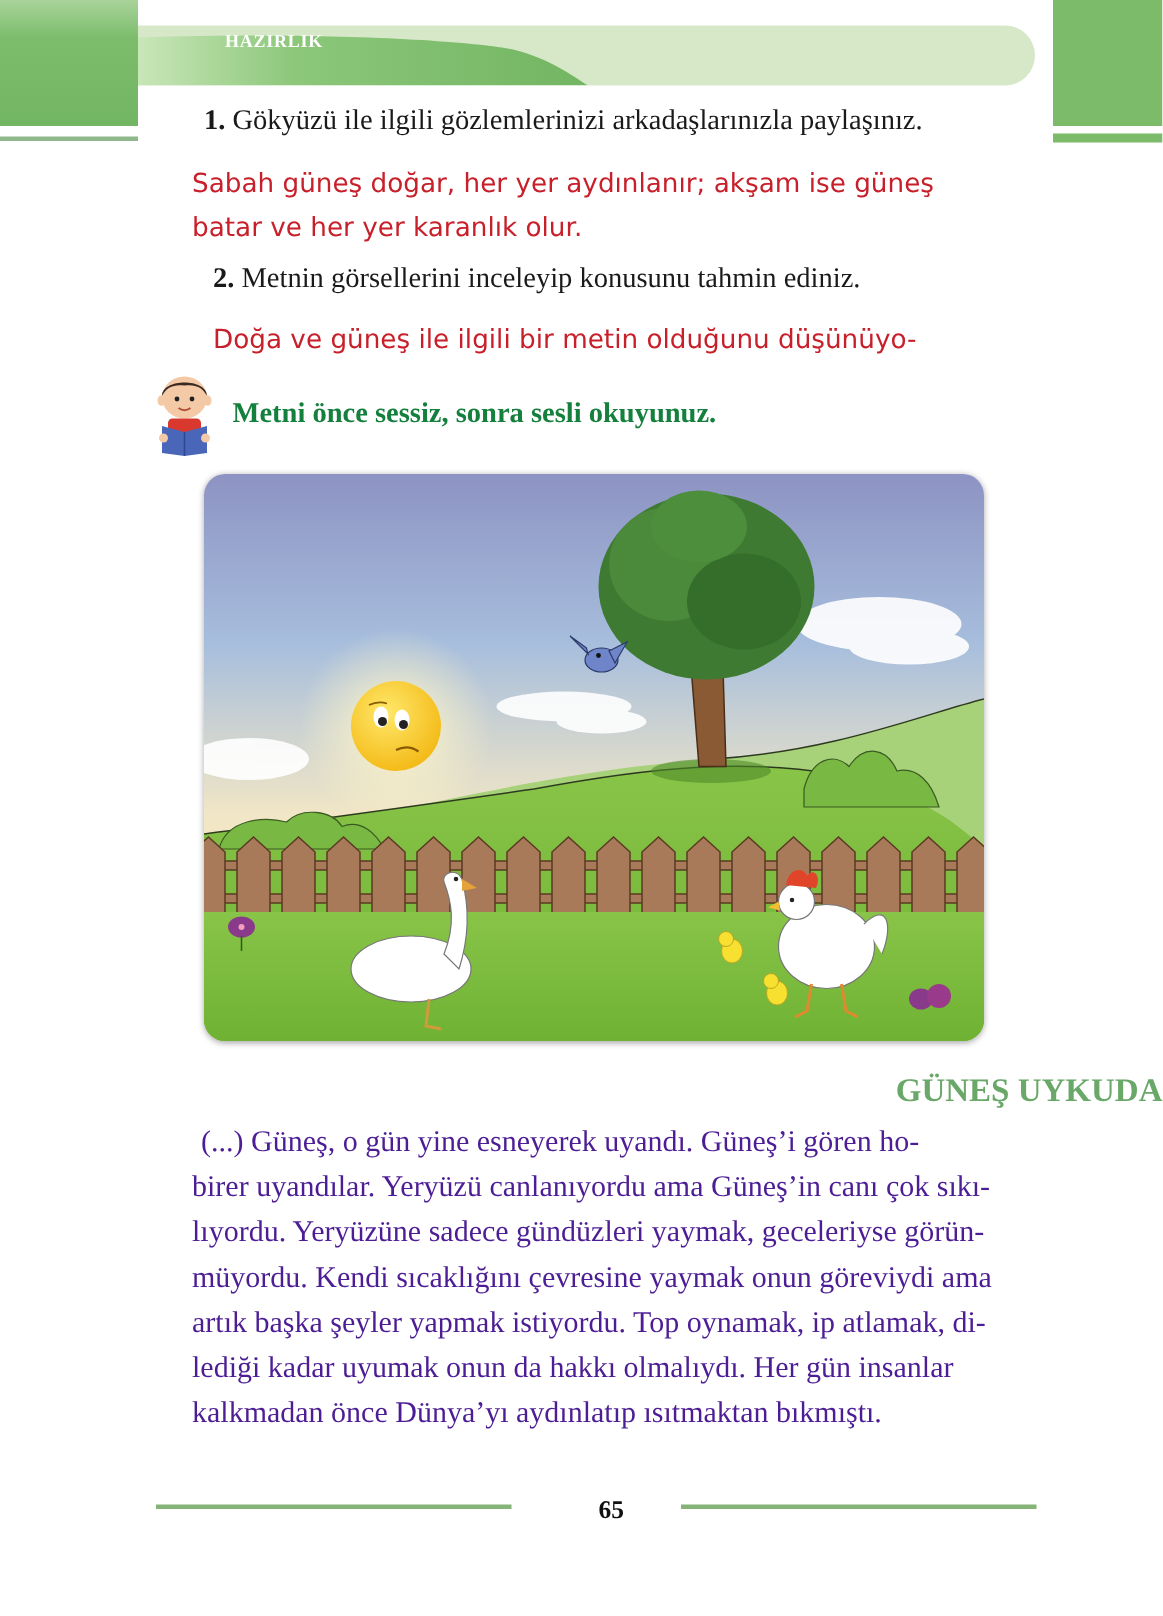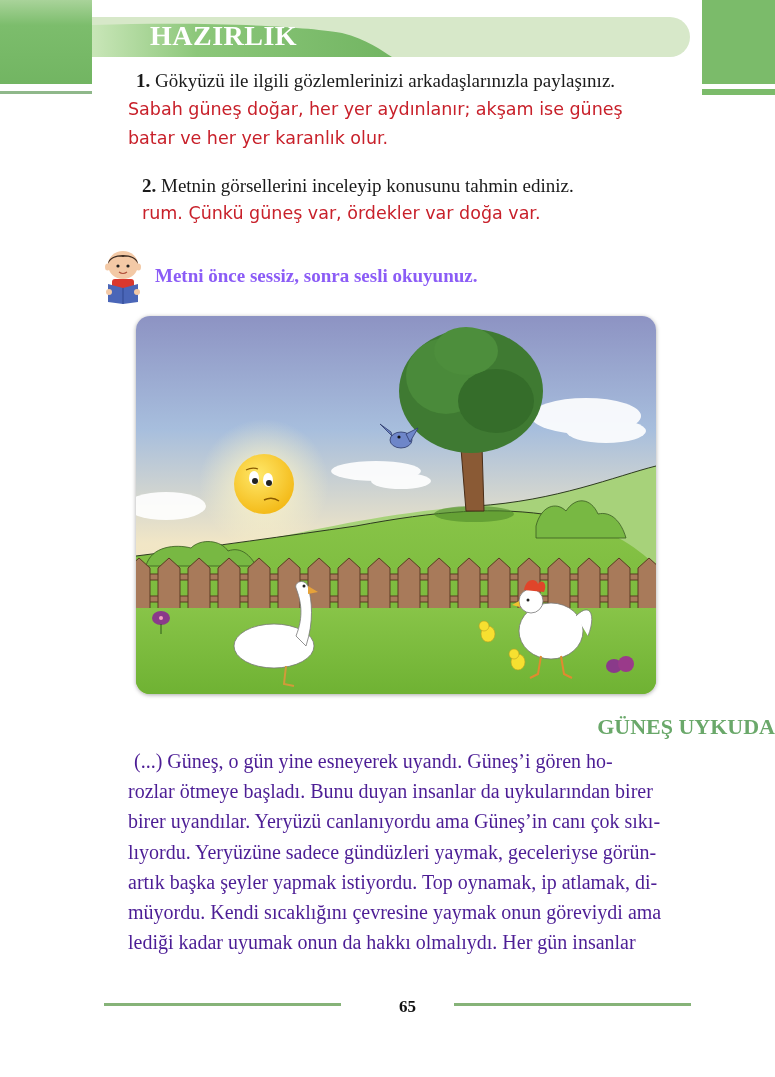--- a/index.html
+++ b/index.html
@@ -7,25 +7,25 @@
   .abs { position:absolute; }
   
   .tl-block { left:0; top:0; width:92px; height:84px; background:linear-gradient(180deg,#a9d39a 0%,#7cbd6c 30%,#72b562 100%); }
   .tl-line { left:0; top:91px; width:92px; height:3px; background:#8fb88a; }
   
   .tr-block { left:702px; top:0; width:73px; height:84px; background:#7bbb6a; }
   .tr-line { left:702px; top:89px; width:73px; height:6px; background:#7bbb6a; }
   
   .hdr-pill { left:92px; top:17px; width:598px; height:40px; background:#d7e8c9; border-radius:0 20px 20px 0; overflow:hidden; }
   .hdr-wave { left:0; top:0; }
-  .hdr-title { left:150px; top:20px; color:#ffffff; font-weight:bold; font-size:28px; letter-spacing:0.5px; font-family:"Liberation Serif", serif; }
+  .hdr-title { left:150px; top:20px; color:#ffffff; font-weight:bold; font-size:12px; letter-spacing:0.5px; font-family:"Liberation Serif", serif; }
   .q { font-size:19px; color:#1a1a1a; }
   .q b { font-weight:bold; }
-  .ans { font-family:"DejaVu Sans", sans-serif; color:#c8202a; font-size:17.5px; line-height:29px; }
-  .instr { font-weight:bold; font-size:19px; color:#8b5cf6; }
+  .ans { font-family:"DejaVu Sans", sans-serif; color:#c8202a; font-size:17.5px; line-height:29px;margin-top:14px; }
+  .instr { font-weight:bold; font-size:19px; color:#15803d; }
   .illus { left:136px; top:316px; width:520px; height:378px; border-radius:14px; overflow:hidden; box-shadow:0 1px 4px rgba(0,0,0,0.35); }
   .story-title { left:0; width:775px; top:714px; text-align:right; color:#6aa86a; font-weight:bold; font-size:22px; }
   .story { left:128px; top:746px; width:562px; font-size:20px; line-height:30.2px; color:#4c1d95; text-align:justify; }
   .story p { margin:0; }
   .foot-line { height:3px; background:#86b378; top:1003px; }
   .page-num { left:376px; top:997px; width:40px; text-align:right; font-weight:bold; font-size:17px; color:#111; }
 </style>
 </head>
 <body>
 
@@ -55,21 +55,21 @@
 <div class="abs ans" style="left:128px; top:95px;">
   <div>Sabah güneş doğar, her yer aydınlanır; akşam ise güneş</div>
   <div>batar ve her yer karanlık olur.</div>
 </div>
 
 <div class="abs q" style="left:142px; top:175px;">
   <b>2.</b>
   <span>Metnin görsellerini inceleyip konusunu tahmin ediniz.</span>
 </div>
 <div class="abs ans" style="left:142px; top:199px;">
-  <div>rum. Çünkü güneş var, ördekler var doğa var.</div>
+  <div>Doğa ve güneş ile ilgili bir metin olduğunu düşünüyo-</div>
 </div>
 
 <svg class="abs" style="left:102px; top:250px;" width="42" height="54" viewBox="0 0 42 54">
   <ellipse cx="21" cy="15" rx="15" ry="14" fill="#f3c9a6"></ellipse>
   <path d="M6,14 C6,2 36,2 36,14 C33,8 28,6 21,7 C14,6 9,8 6,14 Z" fill="#3b2a20"></path>
   <ellipse cx="5.5" cy="17" rx="2.5" ry="3.5" fill="#f3c9a6"></ellipse>
   <ellipse cx="36.5" cy="17" rx="2.5" ry="3.5" fill="#f3c9a6"></ellipse>
   <circle cx="16" cy="16" r="1.6" fill="#222"></circle>
   <circle cx="26" cy="16" r="1.6" fill="#222"></circle>
   <path d="M17,22 Q21,25 25,22" stroke="#b0503a" stroke-width="1.2" fill="none"></path>
@@ -208,23 +208,23 @@
       <circle cx="348" cy="310" r="5"></circle>
       <ellipse cx="382" cy="346" rx="7" ry="8"></ellipse>
       <circle cx="378" cy="338" r="5"></circle>
     </g>
   </svg>
 </div>
 
 <div class="abs story-title">GÜNEŞ UYKUDA</div>
 <div class="abs story">
   <p style="text-indent:6px;">(...) Güneş, o gün yine esneyerek uyandı. Güneş’i gören ho-</p>
-  <p>rozlar ötmeye başladı. Bunu duyan insanlar da uykularından birer</p>
   <p>birer uyandılar. Yeryüzü canlanıyordu ama Güneş’in canı çok sıkı-</p>
   <p>lıyordu. Yeryüzüne sadece gündüzleri yaymak, geceleriyse görün-</p>
+  <p>müyordu. Kendi sıcaklığını çevresine yaymak onun göreviydi ama</p>
   <p>artık başka şeyler yapmak istiyordu. Top oynamak, ip atlamak, di-</p>
-  <p>müyordu. Kendi sıcaklığını çevresine yaymak onun göreviydi ama</p>
   <p>lediği kadar uyumak onun da hakkı olmalıydı. Her gün insanlar</p>
+  <p>kalkmadan önce Dünya’yı aydınlatıp ısıtmaktan bıkmıştı.</p>
 </div>
 
 <div class="abs foot-line" style="left:104px; width:237px;"></div>
 <div class="abs page-num">65</div>
 <div class="abs foot-line" style="left:454px; width:237px;"></div>
 
 </body></html>

